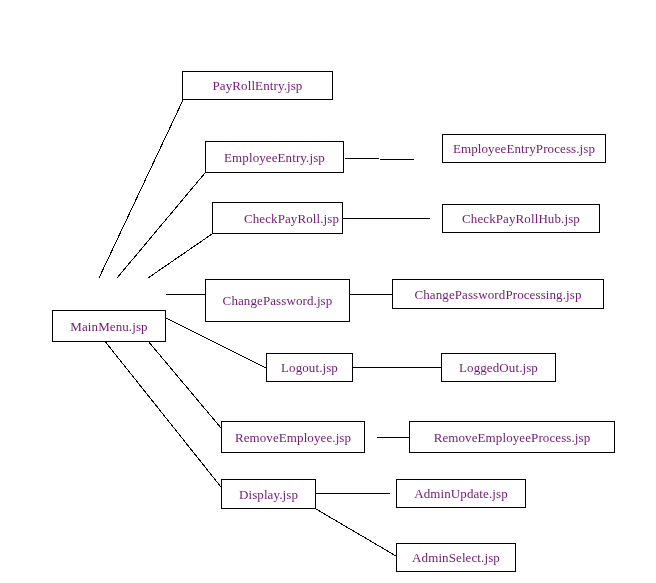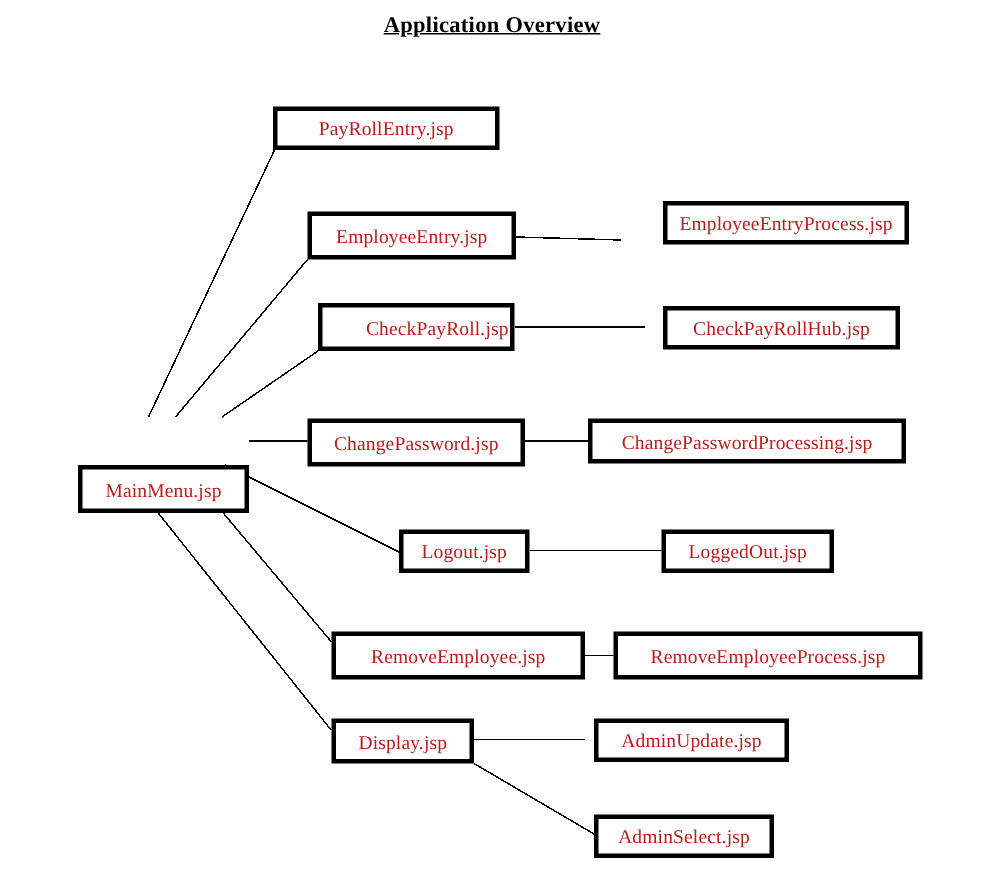--- a/index.html
+++ b/index.html
@@ -36,43 +36,42 @@
     position: absolute;
     left: 0;
     top: 0;
     width: 656px;
     height: 583px;
     pointer-events: none;
   }
   .node {
     position: absolute;
     box-sizing: border-box;
-    border: 3px solid #4c1d95;
+    border: 1px solid #4c1d95;
     background: #ffffff;
     display: flex;
     align-items: center;
     justify-content: center;
     font-family: "Liberation Serif", "DejaVu Serif", serif;
     font-size: 13px;
     line-height: 1;
     white-space: nowrap;
-    color: #b91c1c;
+    color: #701a75;
   }
   .node-label {
     display: block;
     padding: 0 2px;
     letter-spacing: 0.1px;
   }
 </style>
 </head>
 <body>
 
 <div id="canvas">
 
-  <div id="diagram-title">Application Overview</div>
 
   <svg id="edge-layer" viewBox="0 0 656 583" width="656" height="583">
       <line x1="99" y1="278" x2="183" y2="100" stroke="#000000" stroke-width="1" shape-rendering="crispEdges"></line>
       <line x1="117" y1="278" x2="205" y2="173" stroke="#000000" stroke-width="1" shape-rendering="crispEdges"></line>
       <line x1="148" y1="278" x2="212" y2="234" stroke="#000000" stroke-width="1" shape-rendering="crispEdges"></line>
       <line x1="166" y1="294" x2="205" y2="294" stroke="#000000" stroke-width="1" shape-rendering="crispEdges"></line>
       <line x1="150" y1="310" x2="266" y2="368" stroke="#000000" stroke-width="1" shape-rendering="crispEdges"></line>
       <line x1="122" y1="310" x2="221" y2="428" stroke="#000000" stroke-width="1" shape-rendering="crispEdges"></line>
       <line x1="80" y1="310" x2="221" y2="487" stroke="#000000" stroke-width="1" shape-rendering="crispEdges"></line>
       <line x1="344" y1="158" x2="414" y2="160" stroke="#000000" stroke-width="1" shape-rendering="crispEdges"></line>
@@ -96,33 +95,33 @@
       </div>
       <div class="node" style="left: 414px; top: 134px; width: 164px; height: 29px; border-color: rgb(0, 0, 0); background: rgb(255, 255, 255); margin-left: 28px;">
         <span class="node-label">EmployeeEntryProcess.jsp</span>
       </div>
       <div class="node" style="left: 212px; top: 202px; width: 131px; height: 32px; border-color: rgb(0, 0, 0); background: rgb(255, 255, 255); padding-left: 28px;">
         <span class="node-label">CheckPayRoll.jsp</span>
       </div>
       <div class="node" style="left: 430px; top: 204px; width: 158px; height: 29px; border-color: rgb(0, 0, 0); background: rgb(255, 255, 255); margin-left: 12px;">
         <span class="node-label">CheckPayRollHub.jsp</span>
       </div>
-      <div class="node" style="left: 205px; top: 279px; width: 145px; height: 32px; border-color: rgb(0, 0, 0); background: rgb(255, 255, 255); text-align: center;">
+      <div class="node" style="left: 205px; top: 279px; width: 145px; height: 43px; border-color: rgb(0, 0, 0); background: rgb(255, 255, 255); text-align: center;">
         <span class="node-label">ChangePassword.jsp</span>
       </div>
       <div class="node" style="left: 392px; top: 279px; width: 212px; height: 30px; border-color: rgb(0, 0, 0); background: rgb(255, 255, 255);">
         <span class="node-label">ChangePasswordProcessing.jsp</span>
       </div>
       <div class="node" style="left: 266px; top: 353px; width: 87px; height: 29px; border-color: rgb(0, 0, 0); background: rgb(255, 255, 255);">
         <span class="node-label">Logout.jsp</span>
       </div>
       <div class="node" style="left: 441px; top: 353px; width: 115px; height: 29px; border-color: rgb(0, 0, 0); background: rgb(255, 255, 255);">
         <span class="node-label">LoggedOut.jsp</span>
       </div>
-      <div class="node" style="left: 221px; top: 421px; width: 169px; height: 32px; border-color: rgb(0, 0, 0); background: rgb(255, 255, 255);">
+      <div class="node" style="left: 221px; top: 421px; width: 144px; height: 32px; border-color: rgb(0, 0, 0); background: rgb(255, 255, 255);">
         <span class="node-label">RemoveEmployee.jsp</span>
       </div>
       <div class="node" style="left: 409px; top: 421px; width: 206px; height: 32px; border-color: rgb(0, 0, 0); background: rgb(255, 255, 255);">
         <span class="node-label">RemoveEmployeeProcess.jsp</span>
       </div>
       <div class="node" style="left: 221px; top: 479px; width: 95px; height: 30px; border-color: rgb(0, 0, 0); background: rgb(255, 255, 255);">
         <span class="node-label">Display.jsp</span>
       </div>
       <div class="node" style="left: 396px; top: 479px; width: 130px; height: 29px; border-color: rgb(0, 0, 0); background: rgb(255, 255, 255);">
         <span class="node-label">AdminUpdate.jsp</span>

